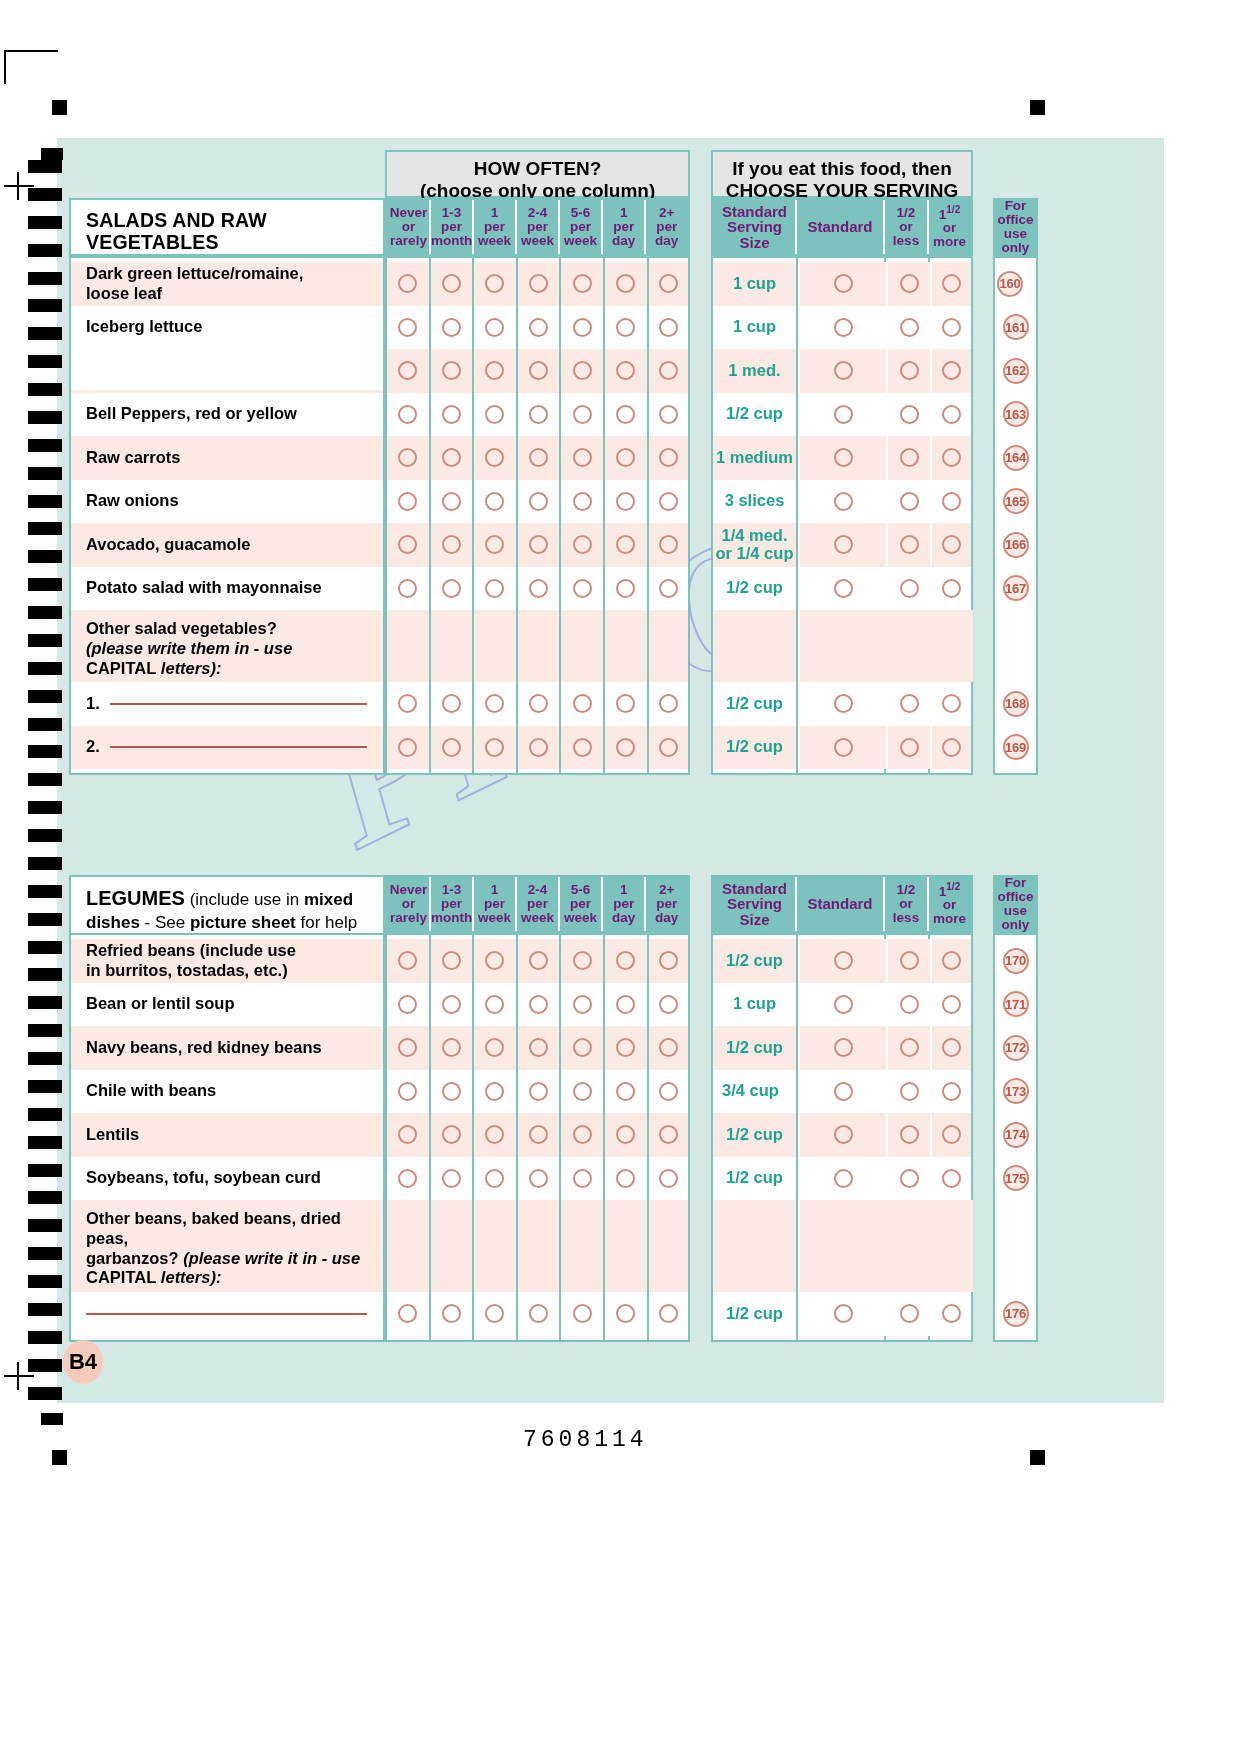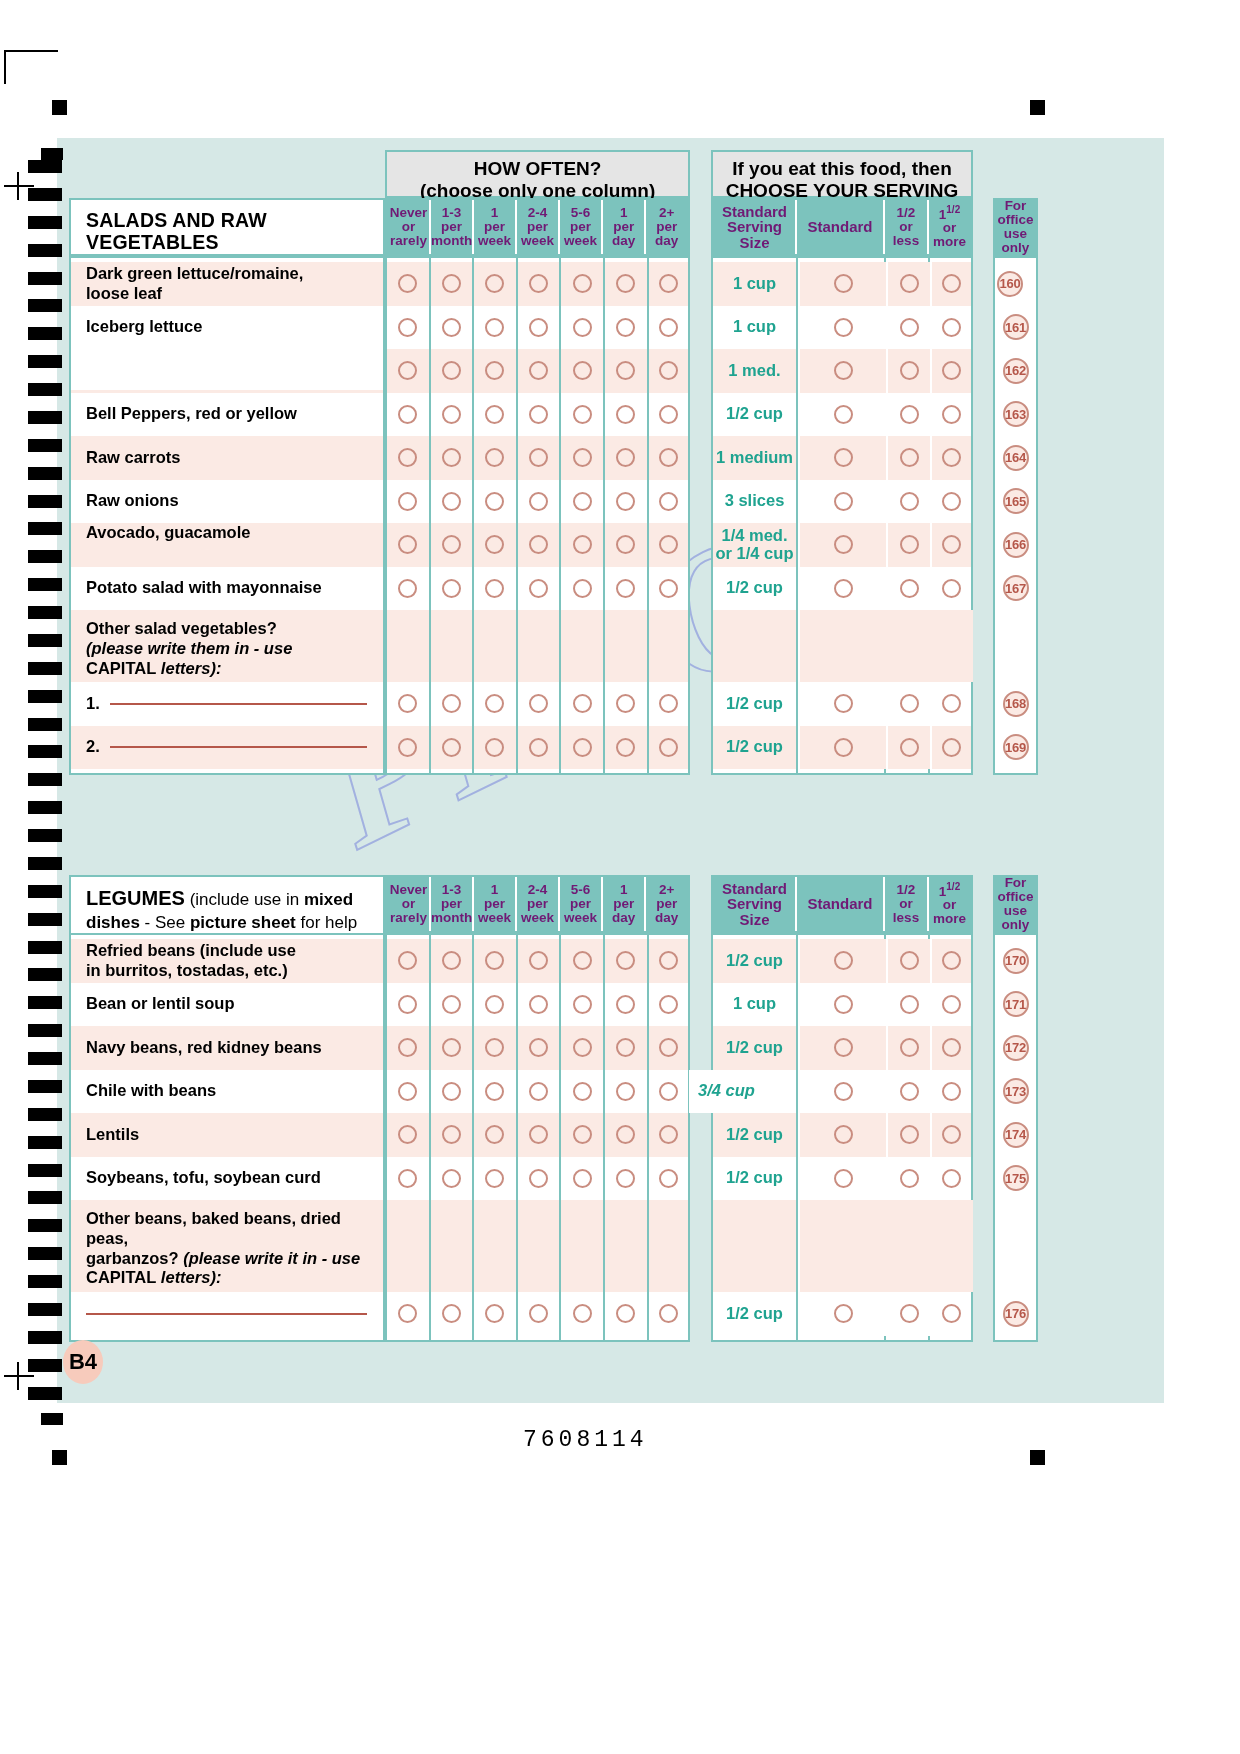--- a/index.html
+++ b/index.html
@@ -644,21 +644,21 @@
     <div class="cell zebra-b" style="position: absolute; left: 888px; top: 479.5px; width: 42px; height: 43.5px;">
       <div class="bubble"></div>
     </div>
     <div class="cell zebra-b" style="position: absolute; left: 932px; top: 479.5px; width: 39px; height: 43.5px;">
       <div class="bubble"></div>
     </div>
     <div class="cell" style="position: absolute; left: 995px; top: 479.5px; width: 41px; height: 43.5px;">
       <div class="office-num">165</div>
     </div>
     <div class="cell zebra-a" style="position: absolute; left: 71px; top: 523px; width: 312px; height: 43.5px; justify-content: flex-start; flex-direction: column; align-items: flex-start;">
-      <div class="food-label" style="width: 100%; display: flex; align-items: flex-start; height: 100%; border-radius: 7px;">
+      <div class="food-label" style="width: 100%; display: flex; align-items: center; height: 100%; border-radius: 7px;">
         <div>
           <div>Avocado, guacamole</div>
         </div>
       </div>
     </div>
     <div class="cell zebra-a" style="position: absolute; left: 387px; top: 523px; width: 41.6px; height: 43.5px;">
       <div class="bubble"></div>
     </div>
     <div class="cell zebra-a" style="position: absolute; left: 430.6px; top: 523px; width: 41.6px; height: 43.5px;">
       <div class="bubble"></div>
@@ -1091,21 +1091,21 @@
     </div>
     <div class="cell zebra-b" style="position: absolute; left: 561.4px; top: 1069.5px; width: 41.6px; height: 43.5px;">
       <div class="bubble"></div>
     </div>
     <div class="cell zebra-b" style="position: absolute; left: 605px; top: 1069.5px; width: 41.6px; height: 43.5px;">
       <div class="bubble"></div>
     </div>
     <div class="cell zebra-b" style="position: absolute; left: 648.6px; top: 1069.5px; width: 39.6px; height: 43.5px;">
       <div class="bubble"></div>
     </div>
-    <div class="cell zebra-b" style="position: absolute; left: 689px; top: 1069.5px; width: 75px; height: 43.5px; font-style: italic;">
+    <div class="cell zebra-b" style="position: absolute; left: 713px; top: 1069.5px; width: 75px; height: 43.5px;">
       <div class="serving">
         <div>3/4 cup</div>
       </div>
     </div>
     <div class="cell zebra-b" style="position: absolute; left: 800px; top: 1069.5px; width: 86px; height: 43.5px;">
       <div class="bubble"></div>
     </div>
     <div class="cell zebra-b" style="position: absolute; left: 888px; top: 1069.5px; width: 42px; height: 43.5px;">
       <div class="bubble"></div>
     </div>

